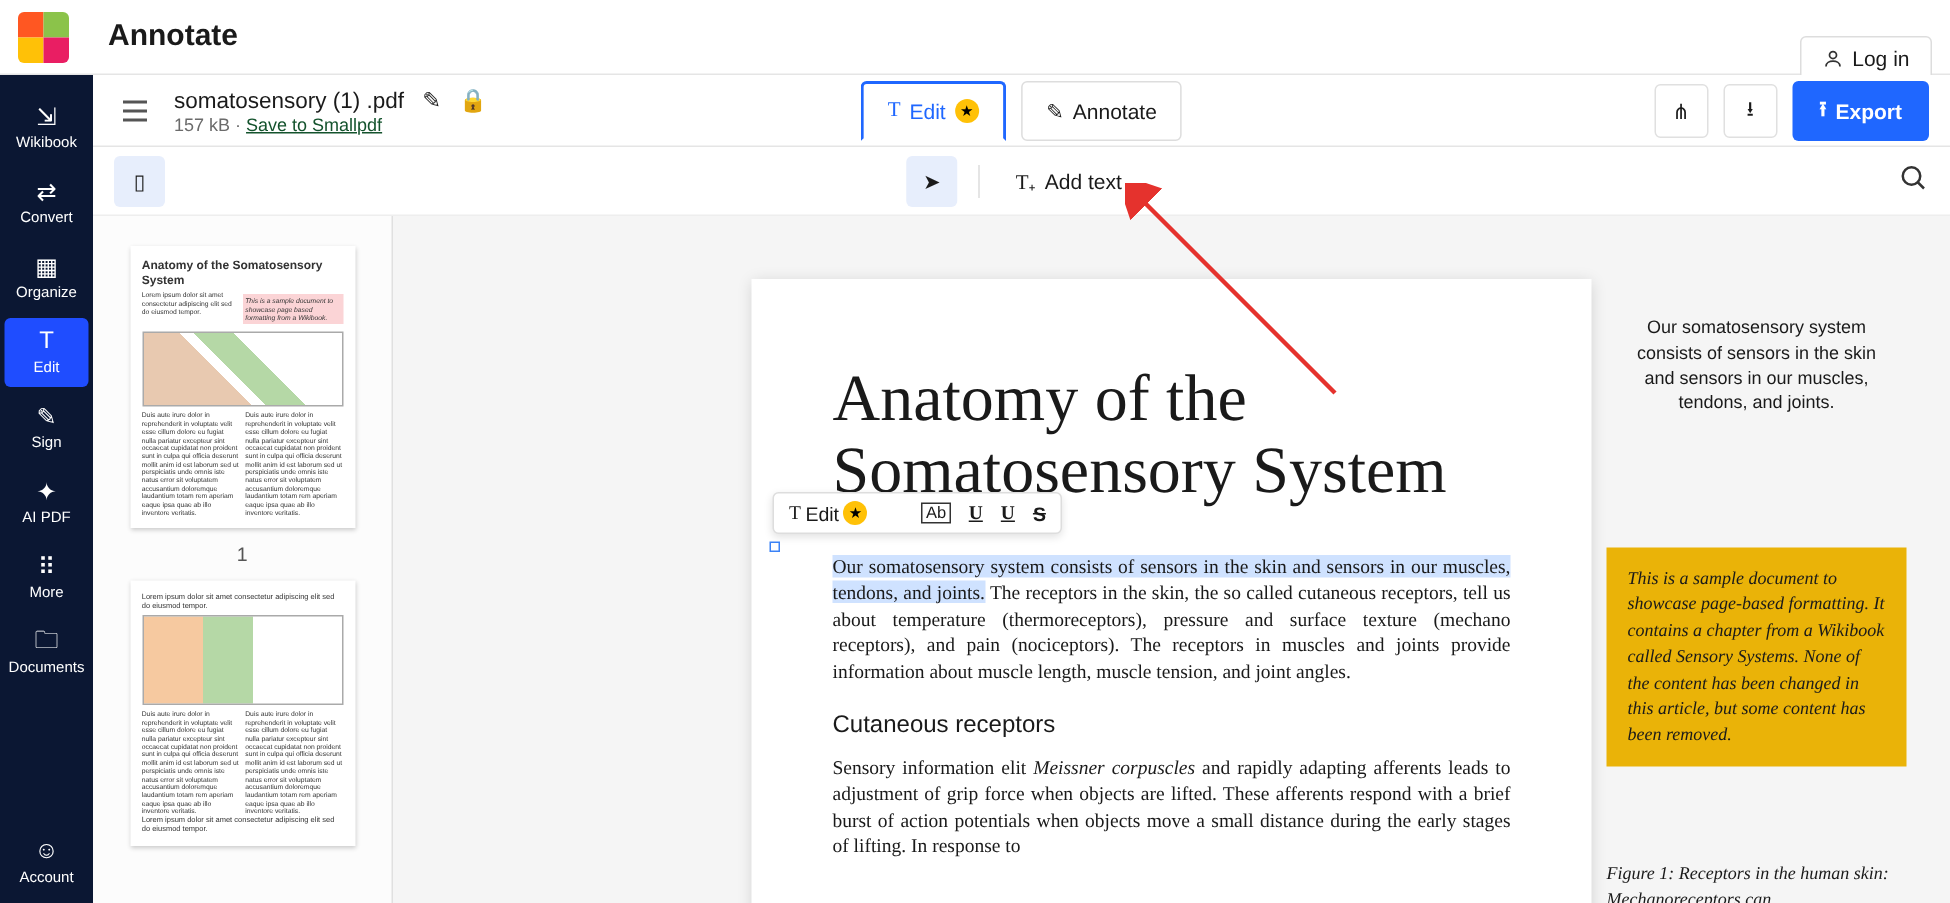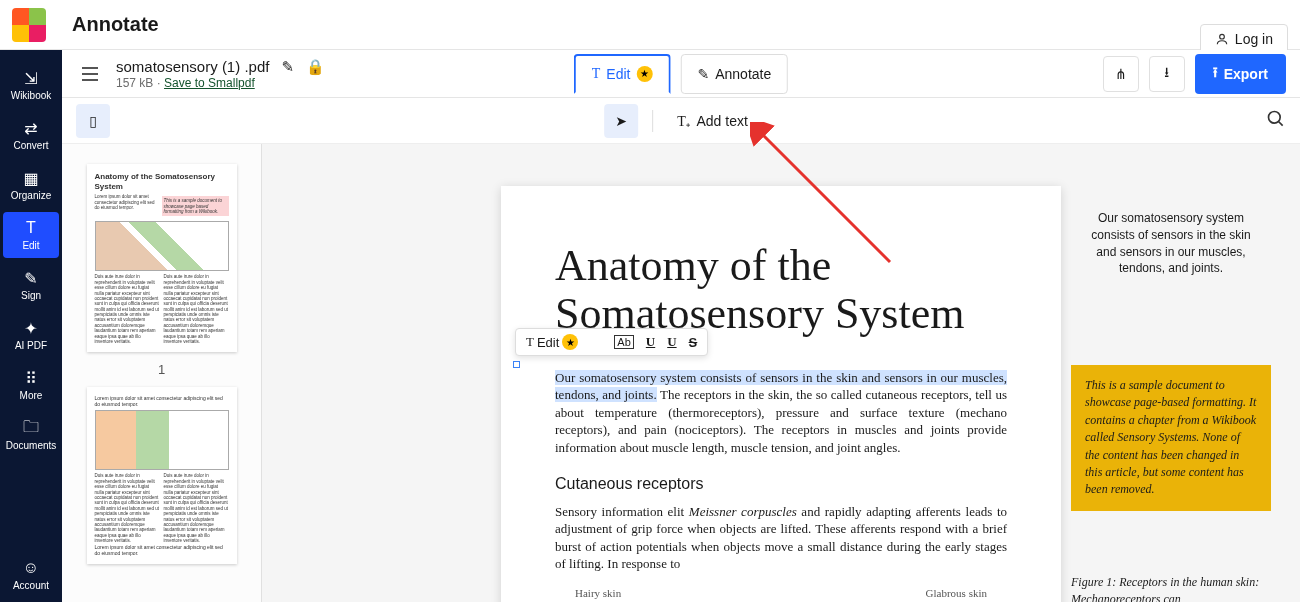--- a/index.html
+++ b/index.html
@@ -254,24 +254,20 @@
       </div>
 
       <div class="sel-handle"></div>
 
       <p class="body-p"><span class="sel">Our somatosensory system consists of sensors in the skin and sensors in our muscles, tendons, and joints.</span><span> The receptors in the skin, the so called cutaneous receptors, tell us about temperature (thermoreceptors), pressure and surface texture (mechano receptors), and pain (nociceptors). The receptors in muscles and joints provide information about muscle length, muscle tension, and joint angles.</span></p>
 
       <div class="h2">Cutaneous receptors</div>
 
       <p class="body-p"><span>Sensory information elit </span><em>Meissner corpuscles</em><span> and rapidly adapting afferents leads to adjustment of grip force when objects are lifted. These afferents respond with a brief burst of action potentials when objects move a small distance during the early stages of lifting. In response to</span></p>
 
-      <div class="hairy-line">
-        <span>Hairy skin</span>
-        <span>Glabrous skin</span>
-      </div>
 
       <div class="side-note">Our somatosensory system consists of sensors in the skin and sensors in our muscles, tendons, and joints.</div>
       <div class="pink-box">This is a sample document to showcase page-based formatting. It contains a chapter from a Wikibook called Sensory Systems. None of the content has been changed in this article, but some content has been removed.</div>
       <div class="fig-caption">Figure 1:  Receptors in the human skin: Mechanoreceptors can</div>
     </div>
   </div>
 </div>
 
 <svg class="arrow-svg" width="200" height="200">
   <defs>

